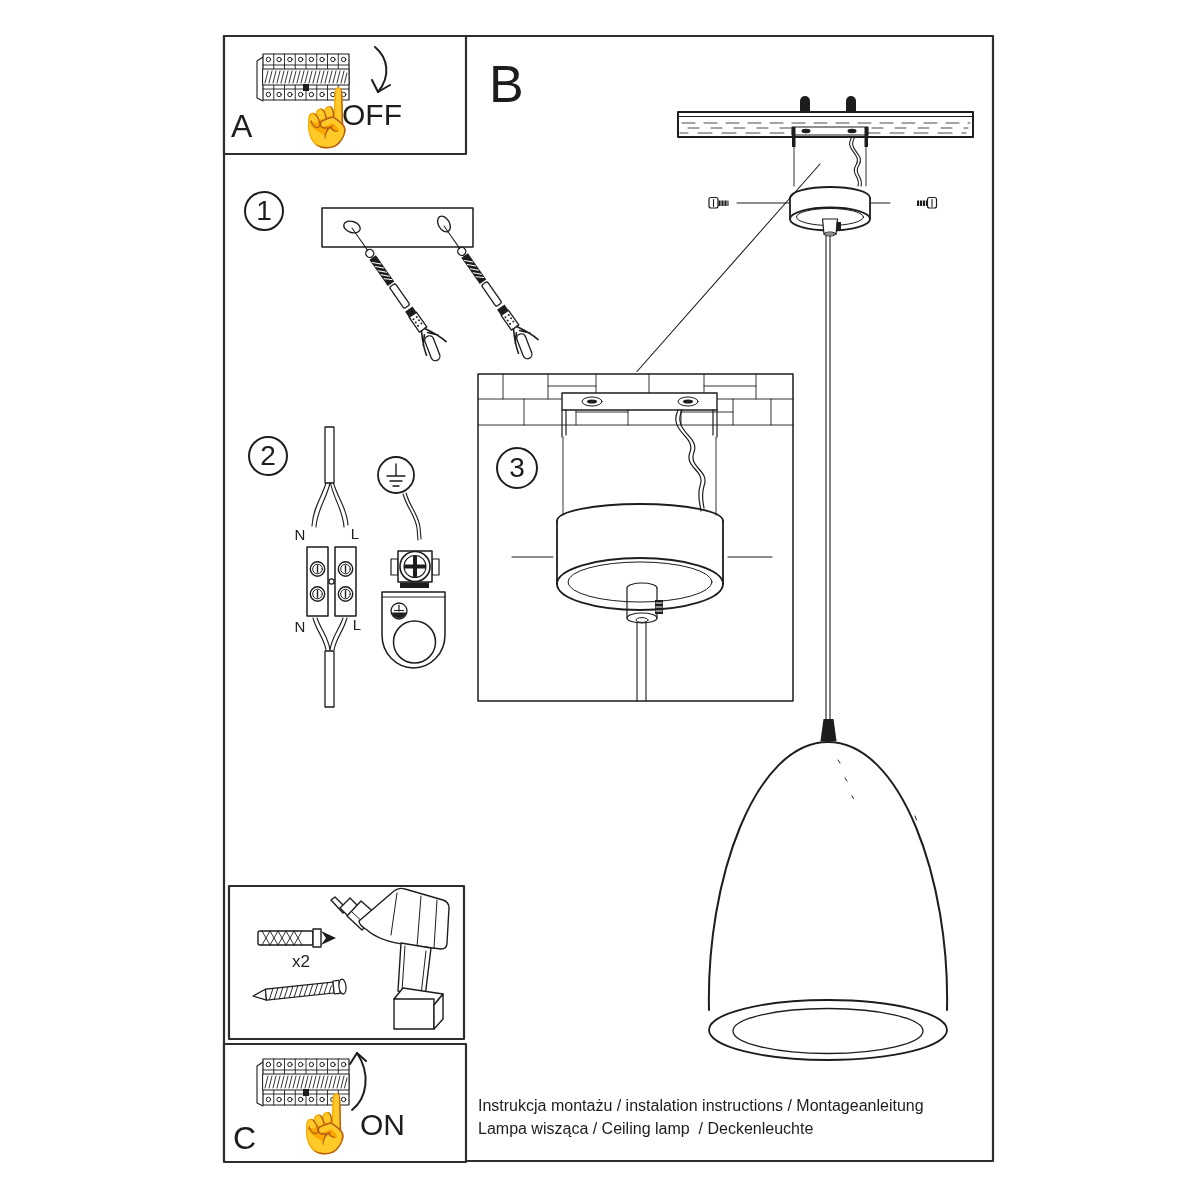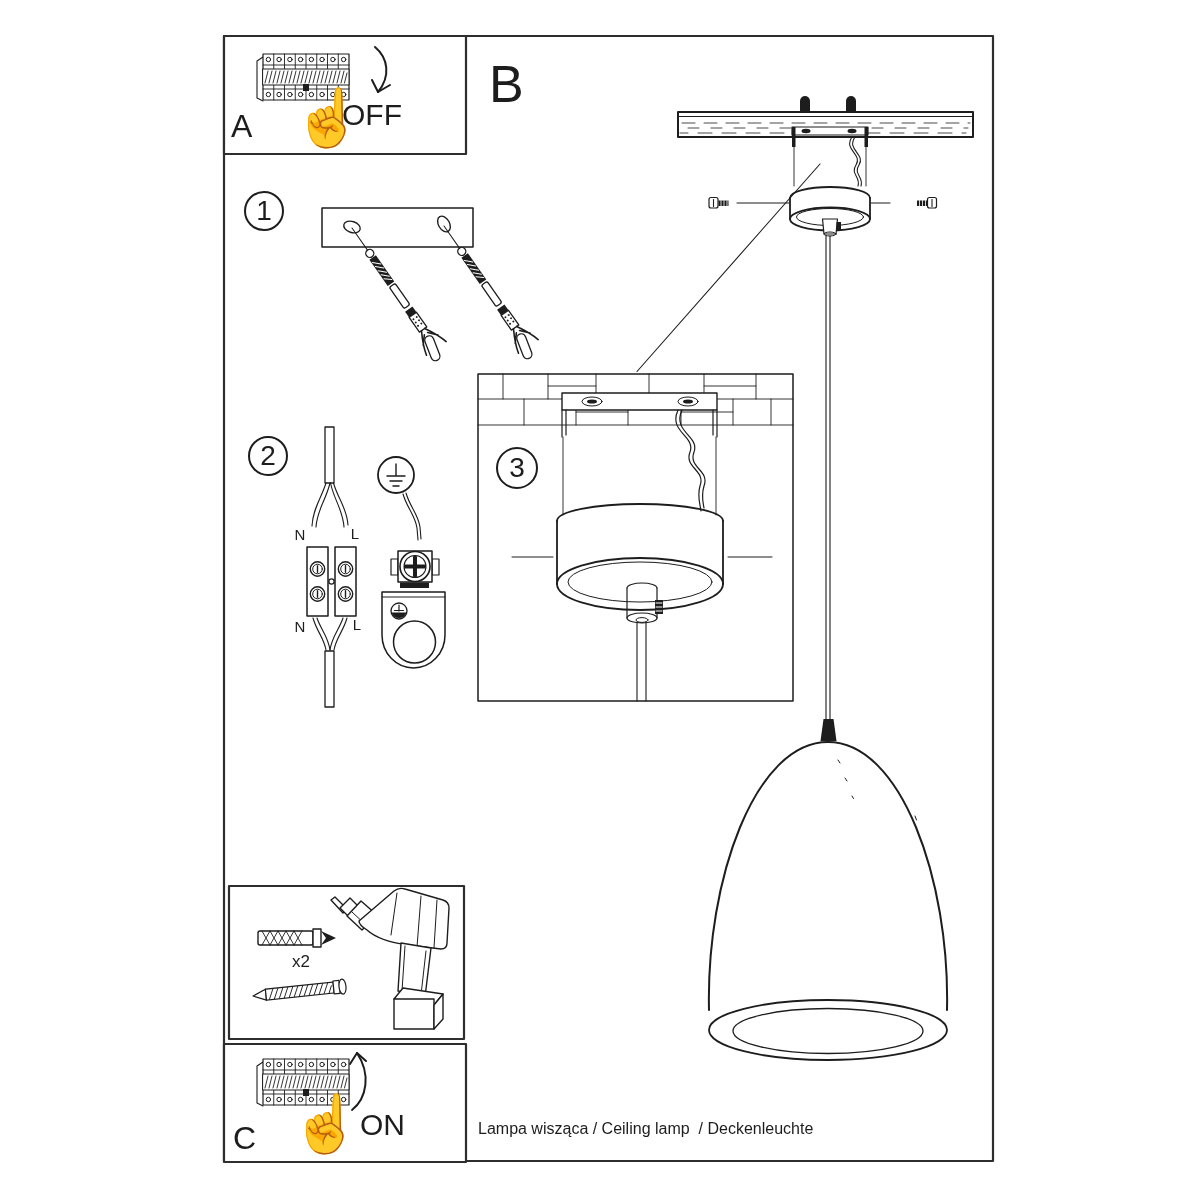--- a/index.html
+++ b/index.html
@@ -307,15 +307,16 @@
 <div class="label size-nl" style="left:344px;top:526px;">L</div>
 <div class="label size-nl" style="left:289px;top:619px;">N</div>
 <div class="label size-nl" style="left:346px;top:617px;">L</div>
 
 <div class="label size-x2" style="left:292px;top:953px;">x2</div>
 
 <div class="label size-panel" style="left:233px;top:1122px;">C</div>
 <div class="label size-action" style="left:360px;top:1110px;">ON</div>
 <div class="label hand" style="left:291px;top:1096px;">☝</div>
 
+<div class="label size-footer" style="left:478px;top:1098px;">Instrukcja montażu / instalation instructions / Montageanleitung</div>
 <div class="label size-footer" style="left:478px;top:1121px;text-align:right;">Lampa wisząca / Ceiling lamp  / Deckenleuchte</div>
 
 </div>
 
 </body></html>

